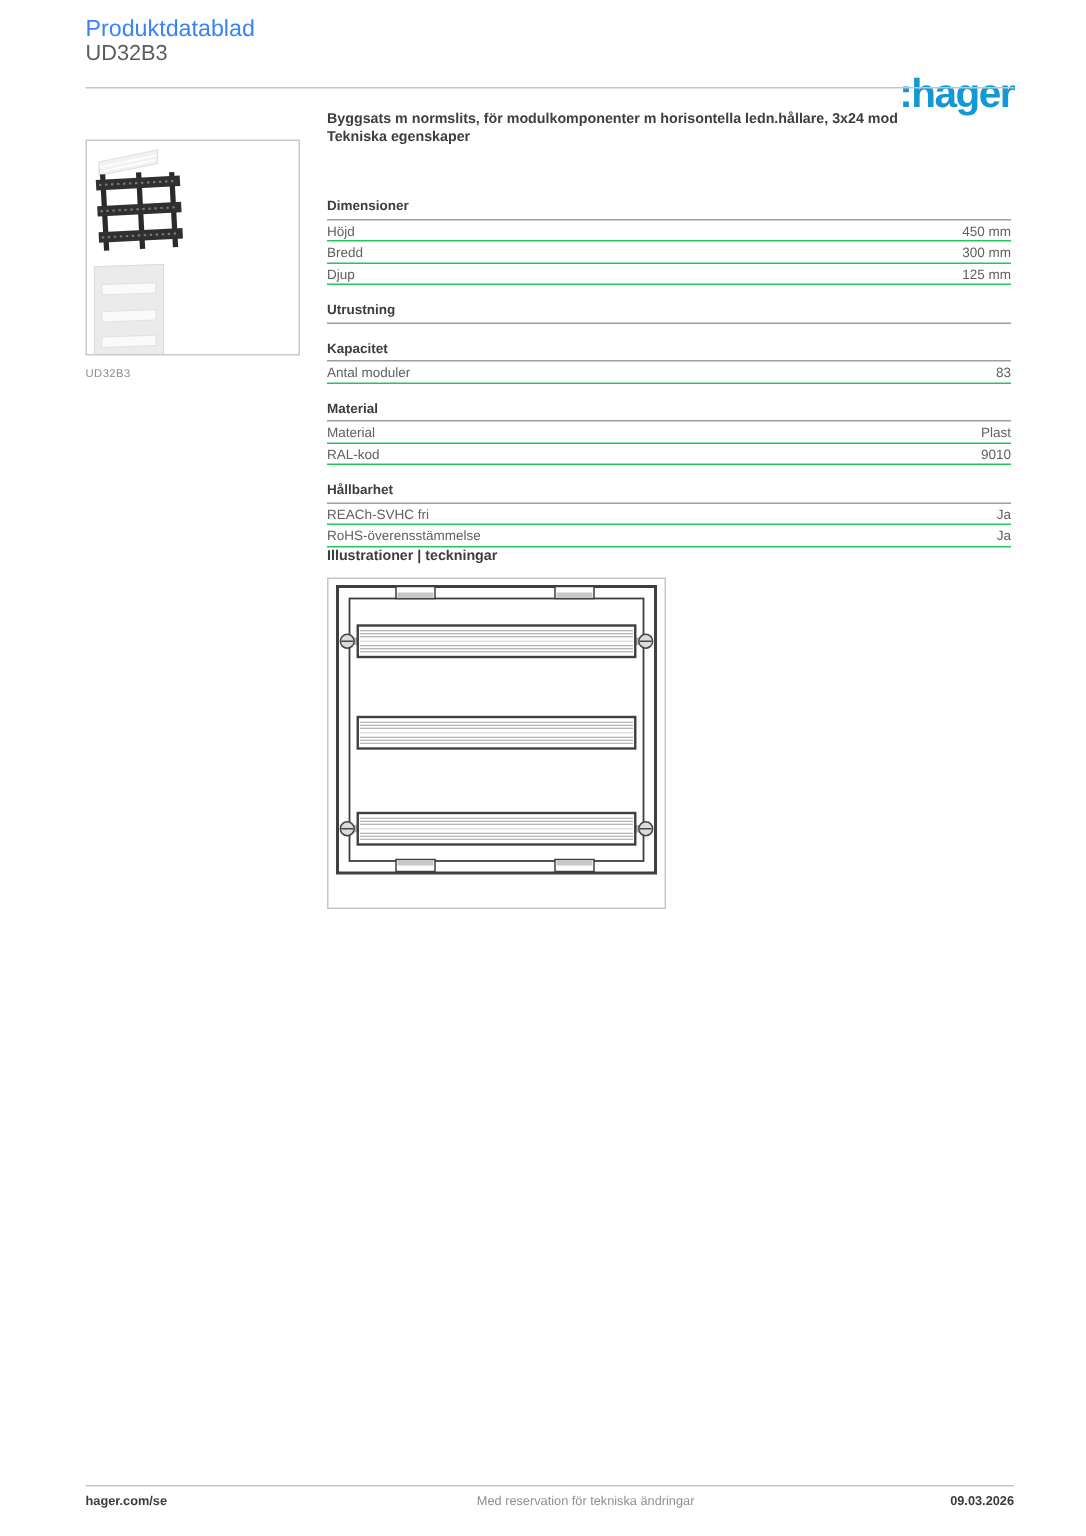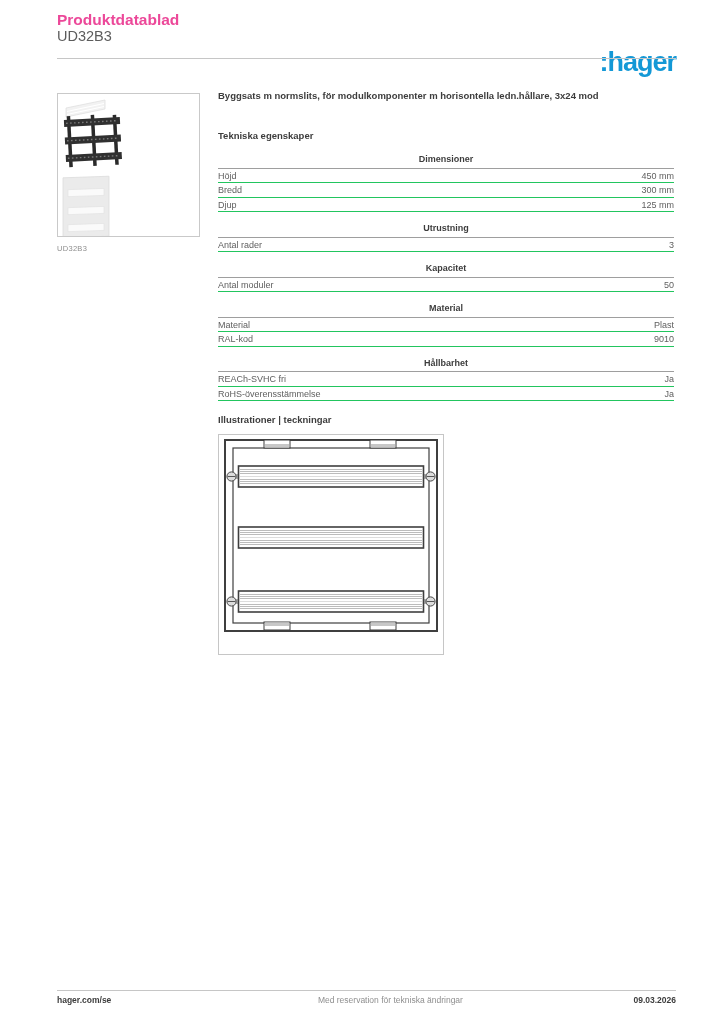--- a/index.html
+++ b/index.html
@@ -3,43 +3,43 @@
 <meta charset="utf-8">
 <style>
   * { margin:0; padding:0; box-sizing:border-box; }
   html,body { background:#ffffff; }
   .page {
     position:relative; width:724px; height:1024px; background:#fff;
     font-family:"Liberation Sans", sans-serif; overflow:hidden;
   }
   
   .hdr { position:absolute; left:57px; top:11px; }
-  .hdr-title { font-size:15.5px; line-height:17px; font-weight:bold; color:#ec4899; }
+  .hdr-title { font-size:15.5px; line-height:17px; font-weight:normal; color:#3b82f6; }
   .hdr-sub   { font-size:14.5px; line-height:17px; color:#5c5c5c; }
   .logo { position:absolute; right:48px; top:16px; font-size:27px; font-weight:bold;
           color:#1398d6; letter-spacing:-1px;margin-top:31px; }
   .rule { position:absolute; left:57px; width:619px; height:1px; background:#c6c6c6; }
   .rule-top { top:58px; }
   .rule-bottom { top:990px; }
   
   .thumb-box { position:absolute; left:57px; top:93px; width:143px; height:144px;
                border:1px solid #c9c9c9; background:#fff; }
   .thumb-caption { position:absolute; left:57px; top:244px; font-size:7.5px;
                    color:#8e8e8e; letter-spacing:.3px; }
   
-  .col { position:absolute; left:218px; top:90px; width:456px; }
+  .col { position:absolute; left:218px; top:74px; width:456px; }
   .desc { font-size:9.5px; line-height:12px; font-weight:bold; color:#3d3d3d; }
-  .tech-title { margin-top:28px; font-size:9.5px; font-weight:bold; color:#3d3d3d; }
-  .sections { margin-top:13px;text-align:center; }
+  .tech-title { font-size:9.5px; font-weight:bold; color:#3d3d3d; }
+  .sections { margin-top:35px; }
   .spec-section + .spec-section { margin-top:11px; }
   .spec-heading { font-size:9px; line-height:11px; font-weight:bold; color:#3d3d3d;
                   padding-bottom:2.5px; border-bottom:1px solid #9e9e9e; }
   .spec-row { display:flex; justify-content:space-between; font-size:9px; line-height:10px;
               color:#606060; padding:2px 0 1.5px; border-bottom:1px solid #22c55e; }
-  .illus-title { margin-top:13px; font-size:9.5px; font-weight:bold; color:#3d3d3d; }
+  .illus-title { font-size:9.5px; font-weight:bold; color:#3d3d3d; }
   .drawing-box { margin-top:9px; width:226px; height:221px; border:1px solid #c6c6c6;
                  background:#fff; }
   
   .footer { position:absolute; left:57px; top:995px; width:619px; display:flex;
             justify-content:space-between; align-items:flex-start; font-size:8.5px; }
   .footer .f-left  { font-weight:bold; color:#3c3c3c; }
   .footer .f-center{ color:#8f8f8f;margin-left:36px; }
   .footer .f-right { font-weight:bold; color:#3c3c3c; }
 </style>
 </head>
@@ -104,30 +104,26 @@
             <span>Bredd</span>
             <span>300 mm</span>
           </div>
           <div class="spec-row">
             <span>Djup</span>
             <span>125 mm</span>
           </div>
         </div>
         <div class="spec-section">
           <div class="spec-heading">Utrustning</div>
-          <div class="spec-row">
-            <span>Antal rader</span>
-            <span>3</span>
-          </div>
         </div>
         <div class="spec-section">
           <div class="spec-heading">Kapacitet</div>
           <div class="spec-row">
             <span>Antal moduler</span>
-            <span>50</span>
+            <span>83</span>
           </div>
         </div>
         <div class="spec-section">
           <div class="spec-heading">Material</div>
           <div class="spec-row">
             <span>Material</span>
             <span>Plast</span>
           </div>
           <div class="spec-row">
             <span>RAL-kod</span>

